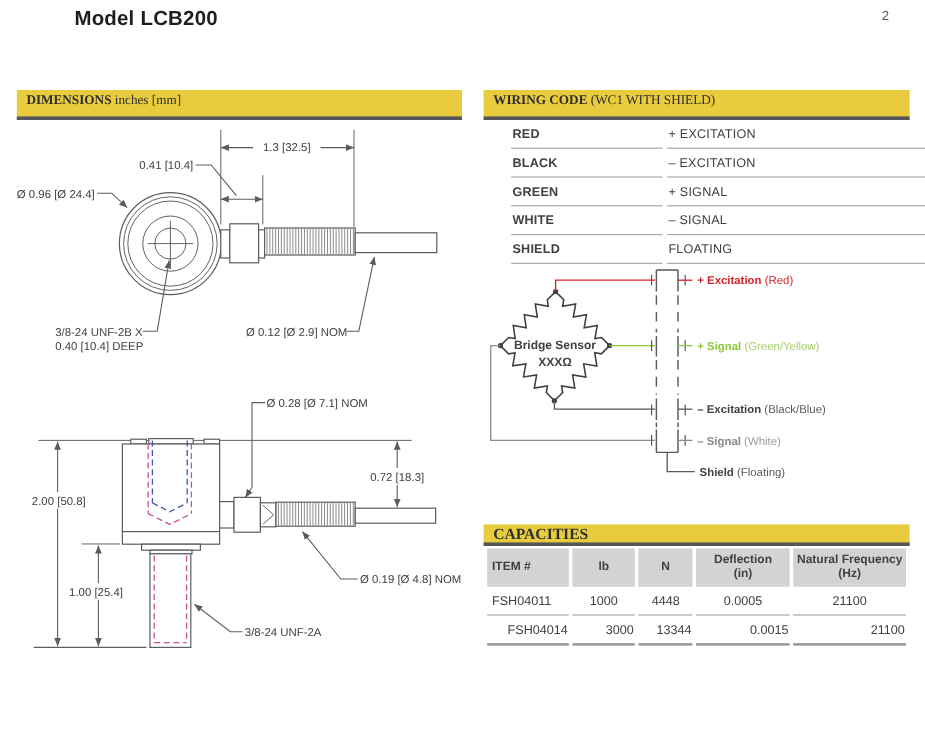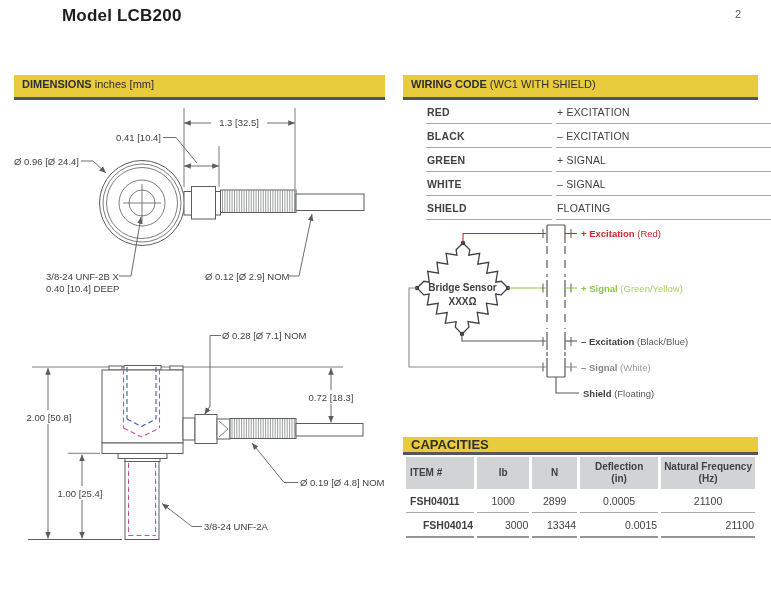--- a/index.html
+++ b/index.html
@@ -1,38 +1,38 @@
 <!DOCTYPE html>
 <html><head>
 <meta charset="utf-8">
 <style>
   html,body{margin:0;padding:0;background:#fff;}
   #page{position:relative;width:771px;height:616px;background:#fff;overflow:hidden;
         font-family:"Liberation Sans",sans-serif;color:#414042;}
   .title{position:absolute;left:14px;top:6px;font-size:17px;font-weight:bold;color:#1E1E21;letter-spacing:.2px;margin-left:48px;}
   .pagenum{position:absolute;top:8px;right:30px;font-size:11px;color:#58595B;}
   .ybar{position:absolute;background:#E9CC3D;border-bottom:3px solid #55565B;height:19px;
-        font-size:11px;color:#2E2E30;padding:3px 0 0 8px;box-sizing:content-box;}
+        font-size:11px;color:#2E2E30;padding:3px 0 0 8px;box-sizing:content-box;font-family:Liberation Serif, serif;}
   .ybar b{font-weight:bold;}
   .ybar .sub{font-weight:normal;}
   #dim-bar{left:14px;top:75px;width:363px;}
   #wiring-bar{left:403px;top:75px;width:347px;}
   #cap-bar{left:403px;top:437px;width:347px;height:15px;padding-top:0;font-size:13px;}
   
   #wiring-table{position:absolute;left:422px;top:100px;width:355px;border-collapse:separate;border-spacing:4px 0;}
   #wiring-table td{border-bottom:1px solid #A7A9AC;height:21px;font-size:10.5px;vertical-align:middle;
                    letter-spacing:.2px;color:#414042;}
   #wiring-table td.c1{width:124px;font-weight:bold;}
   
   #cap-table{position:absolute;left:403px;top:457px;width:355px;border-collapse:separate;border-spacing:3px 0;}
   #cap-table th{background:#D1D3D4;height:30px;font-size:10px;font-weight:bold;color:#414042;
                 vertical-align:middle;text-align:center;line-height:12px;}
   #cap-table th.c1{text-align:left;padding-left:4px;width:66px;margin-top:16px;}
   #cap-table td{border-bottom:1px solid #A7A9AC;height:21px;font-size:10.5px;text-align:center;color:#414042;}
-  #cap-table td.c1{text-align:left;padding-left:4px;font-weight:bold;}
+  #cap-table td.c1{text-align:left;padding-left:4px;font-weight:normal;}
   #cap-table tr:last-child td{border-bottom:2px solid #939598;text-align:right;}
   
   svg{position:absolute;pointer-events:none;}
   svg text{font-family:"Liberation Sans",sans-serif;fill:#414042;font-size:9.5px;}
   .ln{stroke:#5B5C5E;stroke-width:1;fill:none;}
   .thin{stroke:#5B5C5E;stroke-width:.8;fill:none;}
   .dim{stroke:#5B5C5E;stroke-width:.9;fill:none;}
   .shape{stroke:#5B5C5E;stroke-width:1;fill:#fff;}
   .hatch line{stroke:#5B5C5E;stroke-width:.6;}
   .dashB{stroke:#4558A7;stroke-width:1.1;fill:none;stroke-dasharray:5,3;}
@@ -294,21 +294,21 @@
         <div>(in)</div>
       </th>
       <th style="width:101px">
         <div>Natural Frequency</div>
         <div>(Hz)</div>
       </th>
     </tr>
     <tr>
       <td class="c1">FSH04011</td>
       <td>1000</td>
-      <td>2899</td>
+      <td>4448</td>
       <td>0.0005</td>
       <td>21100</td>
     </tr>
     <tr>
       <td class="c1">FSH04014</td>
       <td>3000</td>
       <td>13344</td>
       <td>0.0015</td>
       <td>21100</td>
     </tr>

